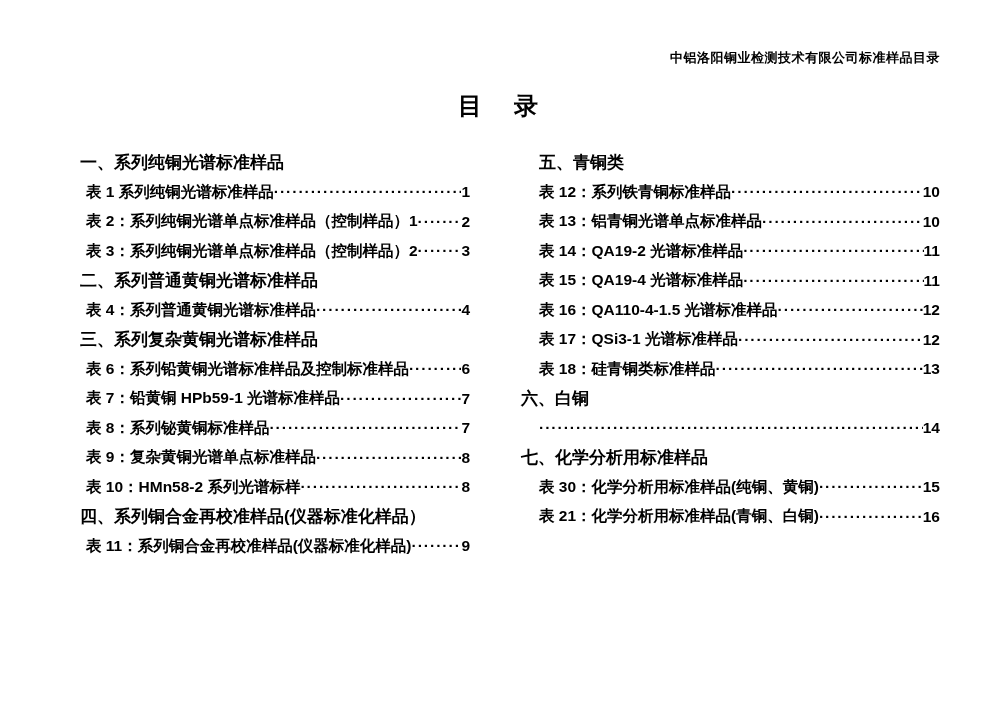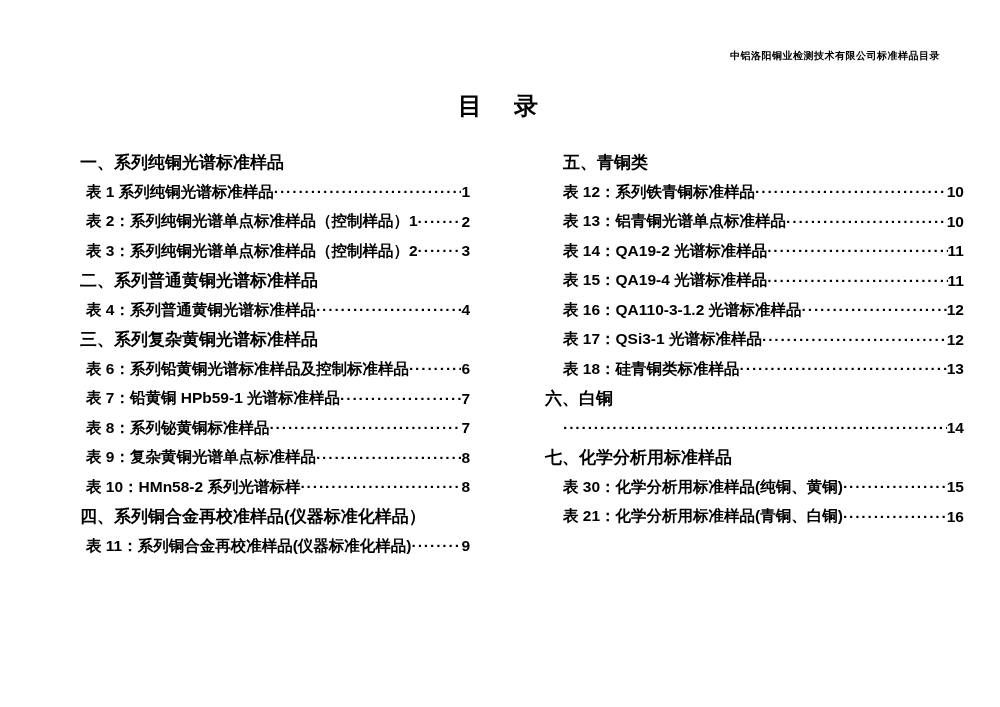--- a/index.html
+++ b/index.html
@@ -18,41 +18,41 @@
   }
   .page {
     position: absolute;
     inset: 0;
     background: #ffffff;
   }
   .doc-header {
     position: absolute;
     top: 49px;
     right: 60px;
-    font-size: 10px;
+    font-size: 13px;
     letter-spacing: 0.5px;
     white-space: nowrap;
   }
   .doc-title {
     position: absolute;
     top: 93px;
     left: 0;
     width: 100%;
     text-align: center;
     font-size: 24px;
     letter-spacing: 4px;
     line-height: 1.1;
     white-space: pre;
   }
   .toc-col {
     position: absolute;
     top: 148px;
   }
   .toc-col.col-left  { left: 80px;  width: 390px; }
-  .toc-col.col-right { left: 545px; width: 419px; }
+  .toc-col.col-right { left: 521px; width: 419px; }
   .toc-row {
     height: 29.5px;
     display: flex;
     align-items: center;
     white-space: nowrap;
   }
   .toc-row.section { font-size: 17px; }
   .toc-row.entry   { font-size: 15.5px; }
   .col-left  .toc-row.entry { padding-left: 6px; }
   .col-right .toc-row.entry { padding-left: 18px; text-align: center; }
@@ -182,21 +182,21 @@
       <span class="page-num">11</span>
     </div>
 
     <div class="toc-row entry">
       <span class="entry-label">表 15：QA19-4 光谱标准样品</span>
       <span class="leader"></span>
       <span class="page-num">11</span>
     </div>
 
     <div class="toc-row entry">
-      <span class="entry-label">表 16：QA110-3-1.2 光谱标准样品</span>
+      <span class="entry-label">表 16：QA110-4-1.5 光谱标准样品</span>
       <span class="leader"></span>
       <span class="page-num">12</span>
     </div>
 
     <div class="toc-row entry">
       <span class="entry-label">表 17：QSi3-1 光谱标准样品</span>
       <span class="leader"></span>
       <span class="page-num">12</span>
     </div>
 

